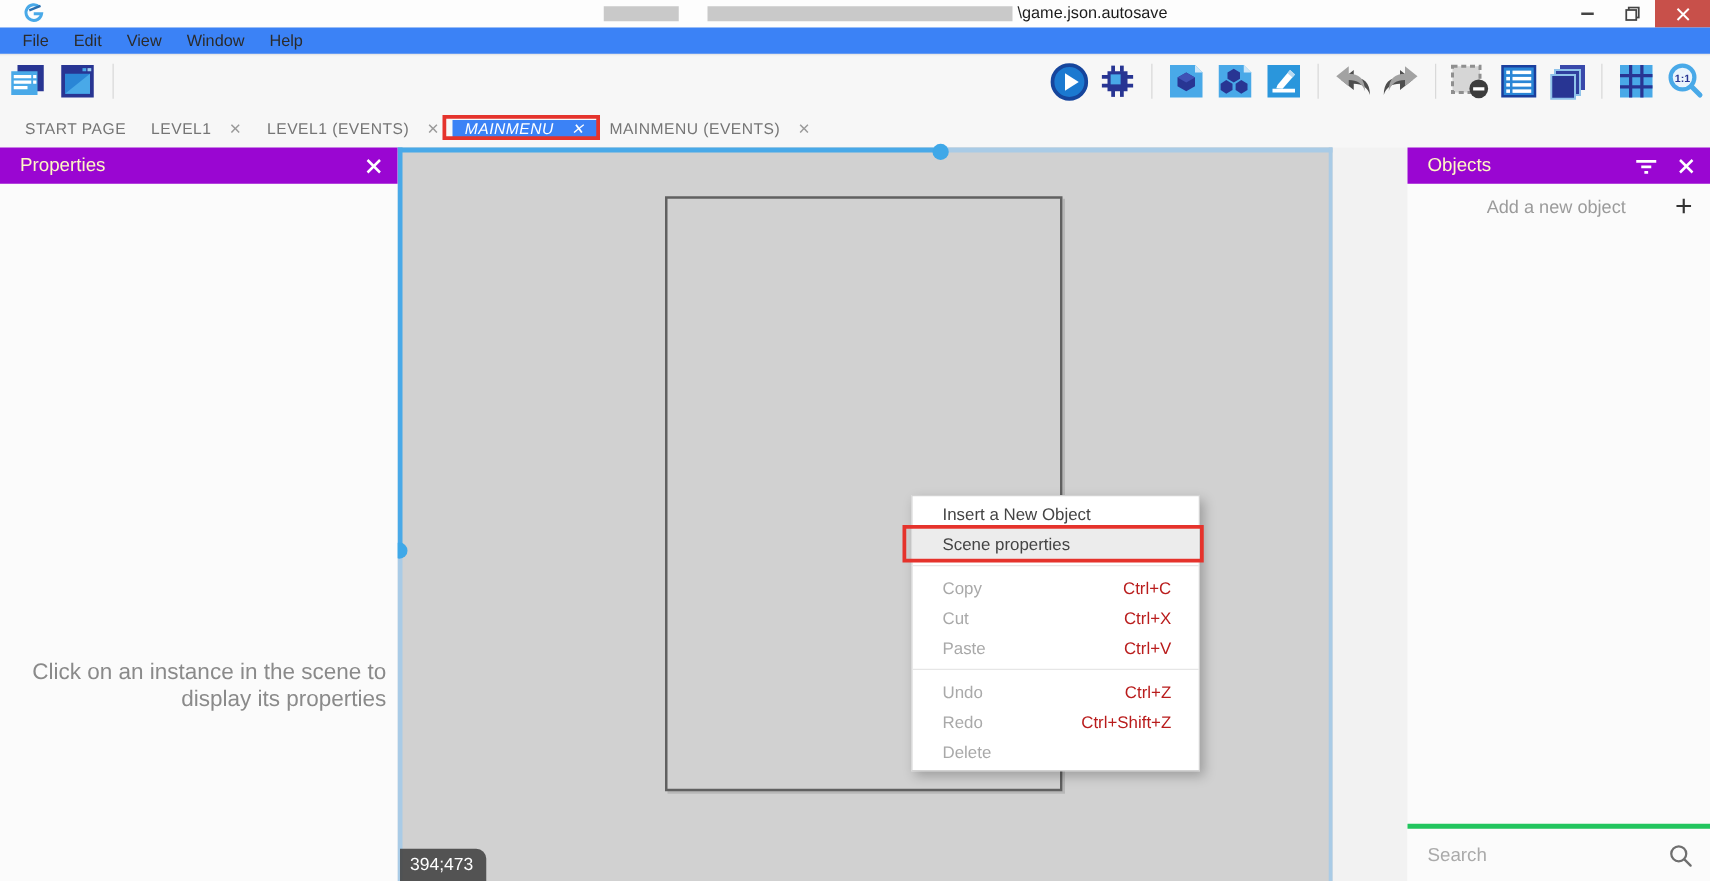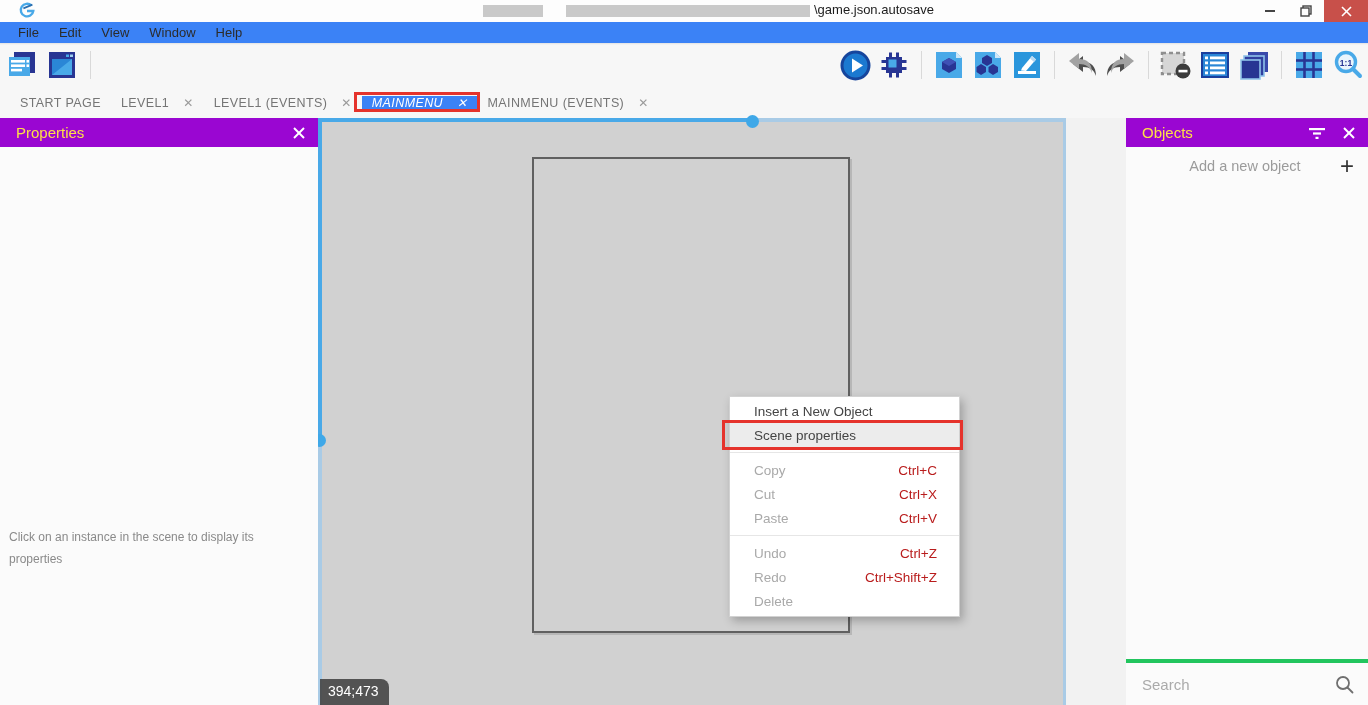--- a/index.html
+++ b/index.html
@@ -34,27 +34,27 @@
 
   
   .tabbar { position:absolute; left:0; top:88px; width:1368px; height:30px; display:flex; align-items:center; padding-left:10px; background:#f7f7f7; }
   .tab { position:relative; display:flex; align-items:center; padding:0 10px; font-size:12.5px; letter-spacing:.4px; color:#757575; white-space:nowrap; }
   .tab .tab-close { margin-left:14px; font-size:12px; color:#9a9a9a; }
   .tab.active { background:#3b82f6; color:#fff;font-style:italic; }
   .tab.active .tab-close { color:#fff; }
   .tab-annotation { position:absolute; left:-8px; right:-2px; top:-4px; bottom:-2px; border:3px solid #e5332c; pointer-events:none; z-index:60; }
 
   
-  .panel-header { height:29px; background:#9a06d2; color:#fde047; display:flex; align-items:center; padding:0 12px 0 16px; }
+  .panel-header { height:29px; background:#9a06d2; color:#fef9c3; display:flex; align-items:center; padding:0 12px 0 16px; }
   .panel-header .panel-title { font-size:15px; flex:0 0 auto; }
   .panel-header .spacer { flex:1; }
   .panel-header svg { display:block; }
 
   .properties-panel { position:absolute; left:0; top:118px; width:318px; height:587px; background:#fbfbfb; }
-  .properties-empty { position:absolute; left:9px; top:408px; width:300px; text-align:left; font-size:12px; color:#8a8a8a; line-height:22px; }
+  .properties-empty { position:absolute; left:9px; top:408px; width:300px; text-align:right; font-size:18px; color:#8a8a8a; line-height:22px; }
 
   .objects-panel { position:absolute; left:1126px; top:118px; width:242px; height:587px; background:#fbfbfb; }
   .add-object-row { height:38px; display:flex; align-items:center; padding:0 14px 0 24px; }
   .add-object-label { flex:1; text-align:center; font-size:14.5px; color:#9b9b9b; }
   .add-object-btn { font-size:24px; color:#333; font-weight:400; line-height:1; }
   .objects-search { position:absolute; left:0; bottom:0; width:242px; height:46px; border-top:4px solid #22c55e; background:#fbfbfb; display:flex; align-items:center; padding:0 14px 0 16px; }
   .objects-search .search-placeholder { flex:1; font-size:15px; color:#aaa; }
 
   
   .canvas { position:absolute; left:318px; top:118px; width:748px; height:587px; background:#d1d1d1; }

